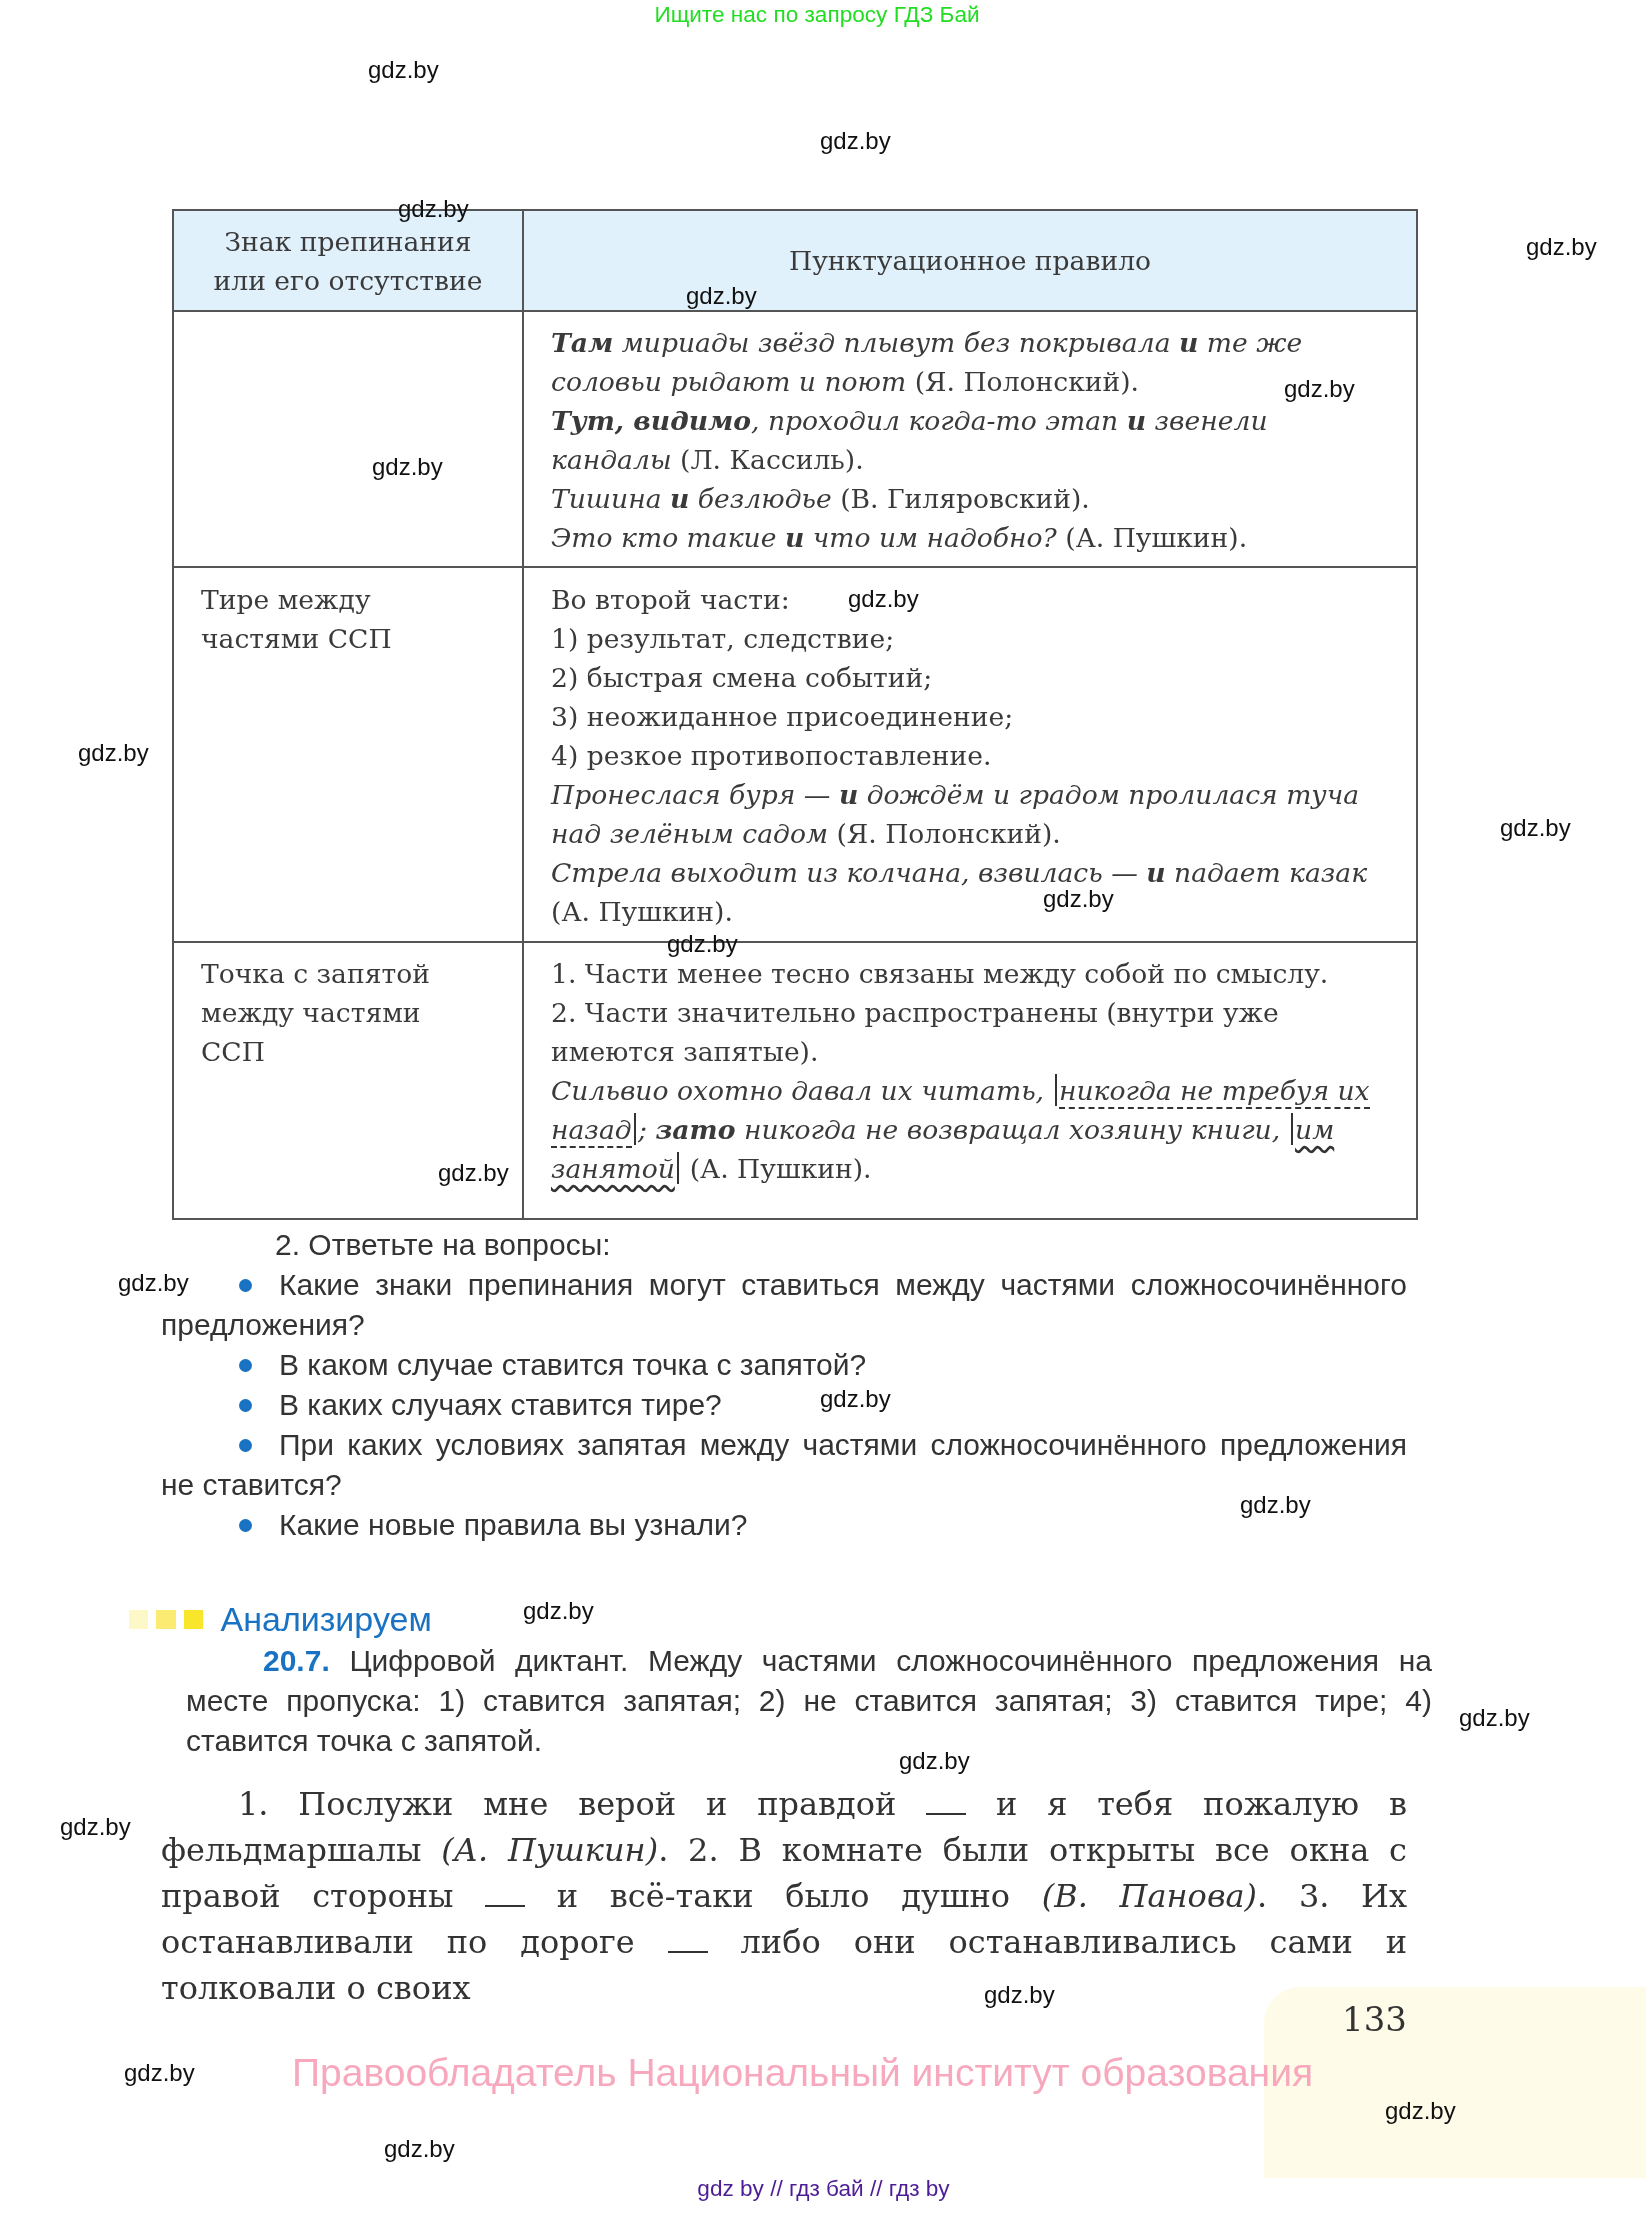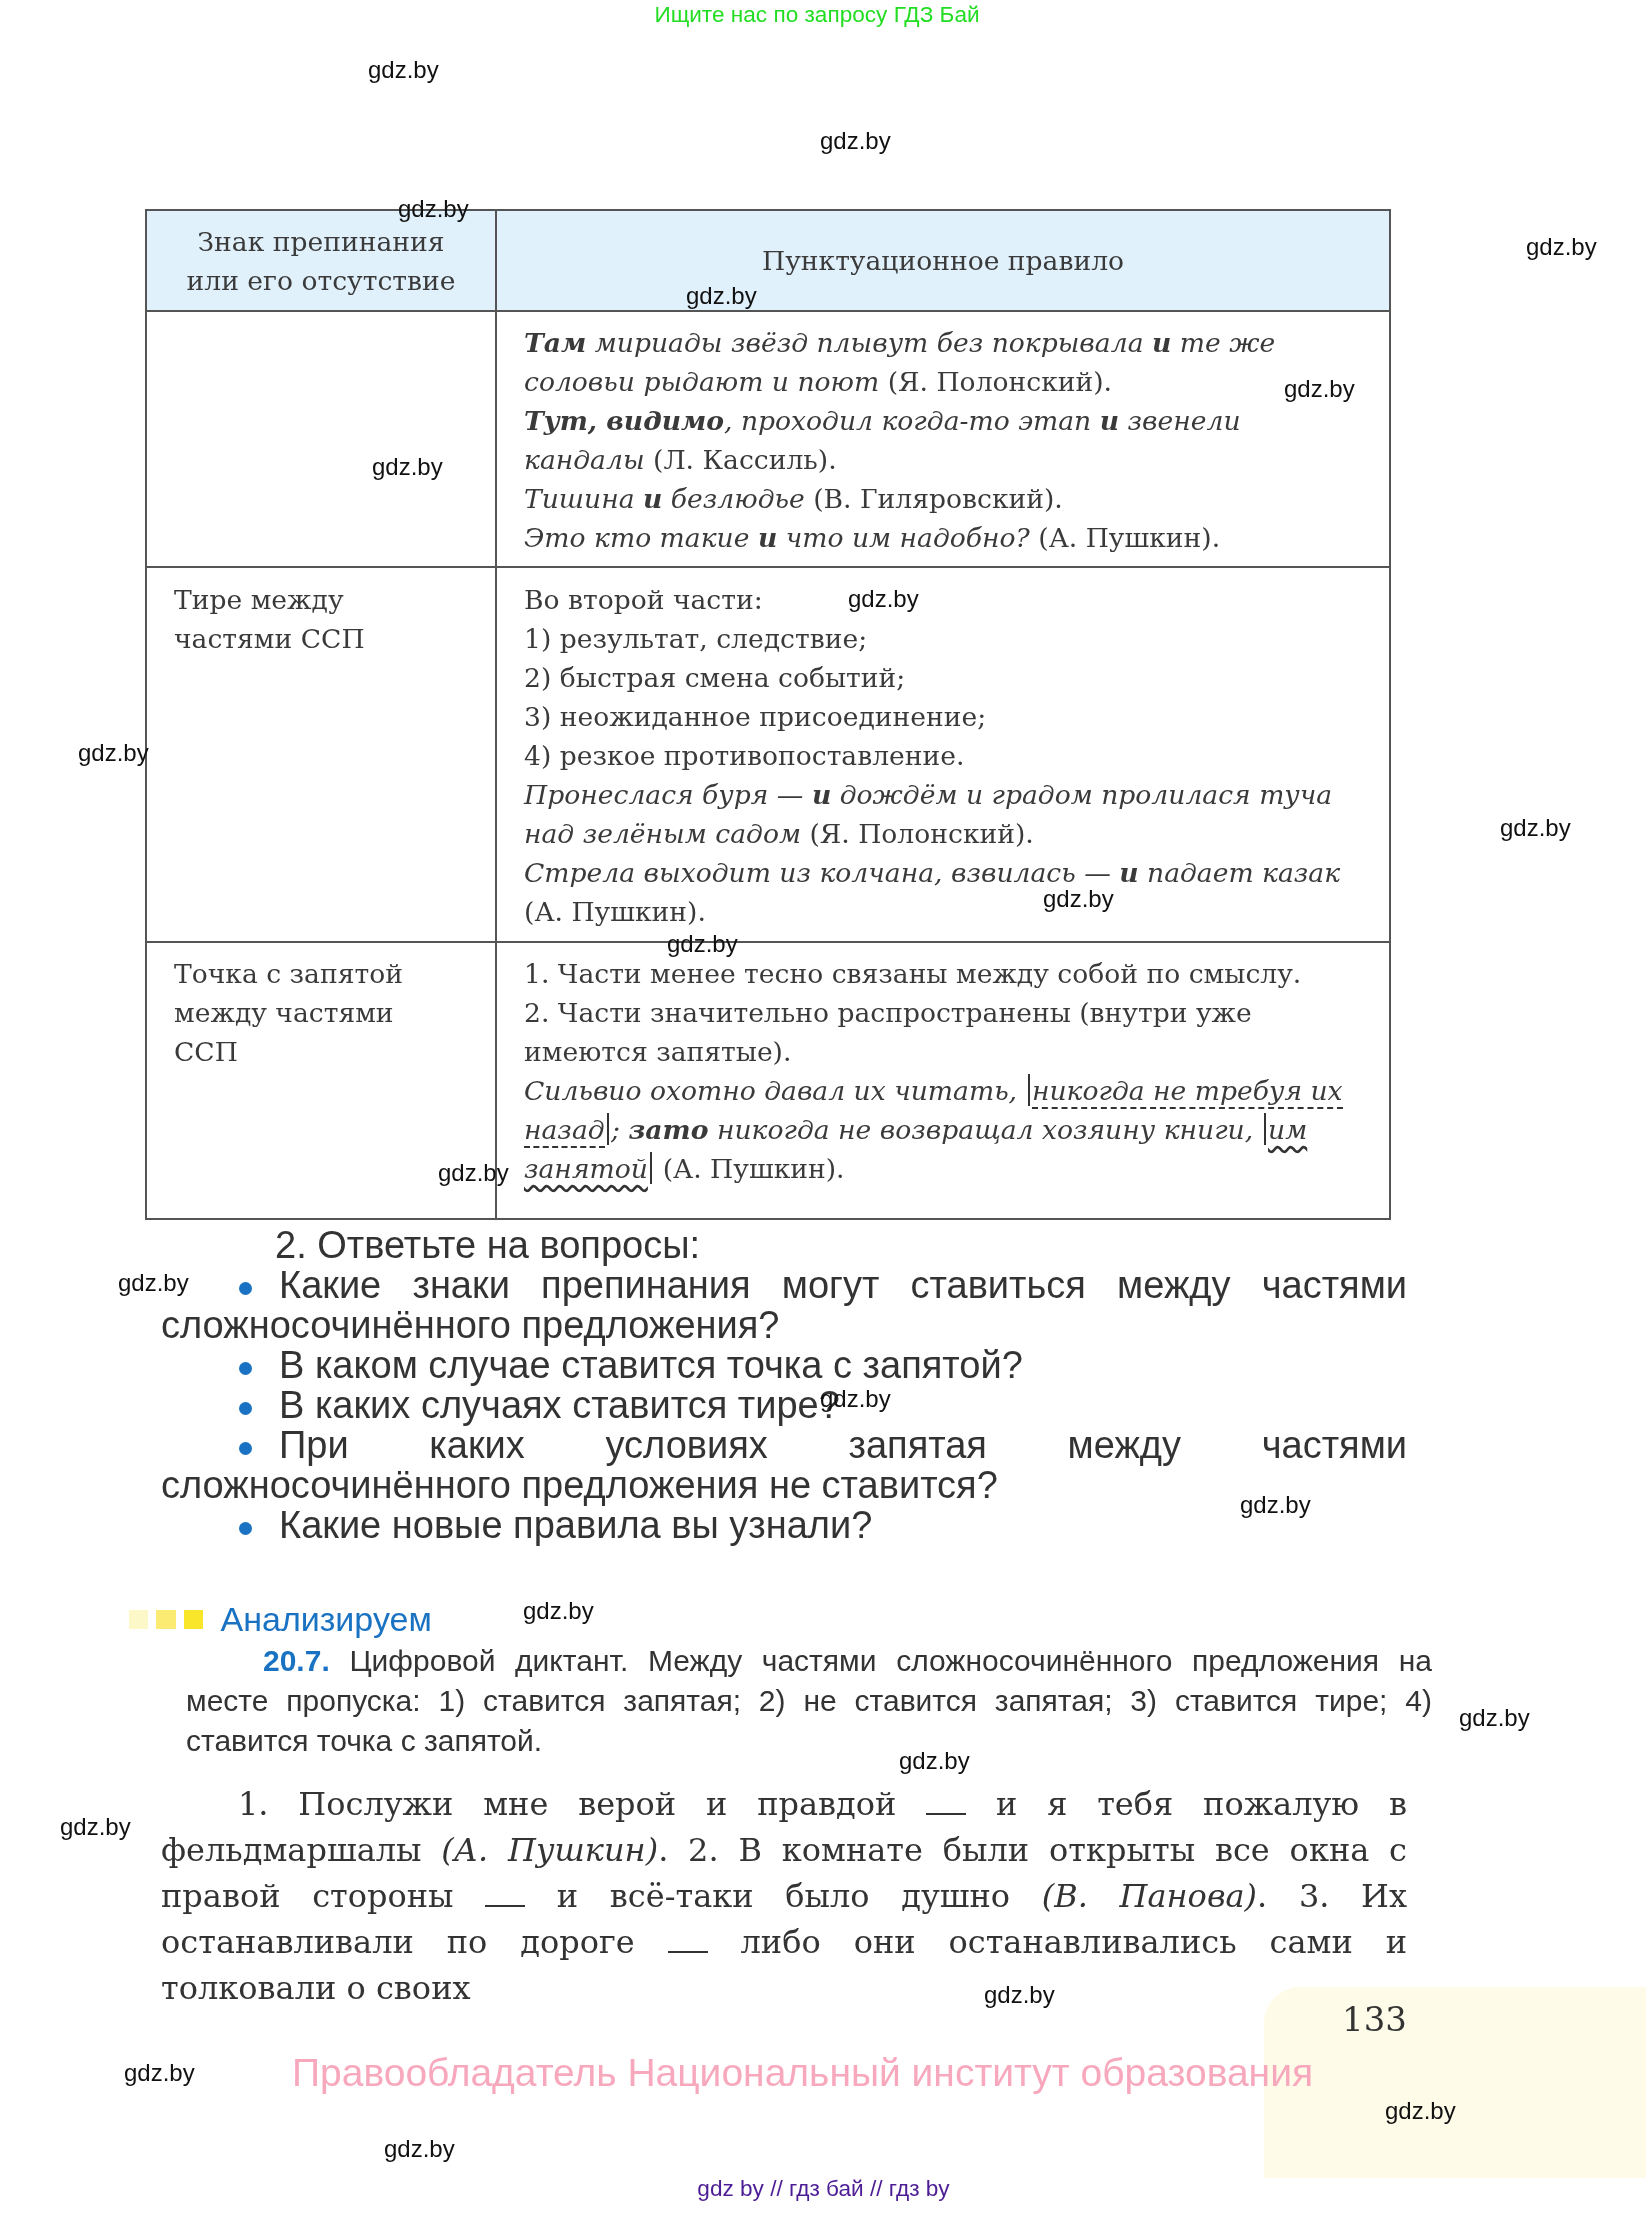--- a/index.html
+++ b/index.html
@@ -13,21 +13,21 @@
     left: 0; width: 1634px; top: 1.6px; text-align: center;
     font-family: "Liberation Sans", sans-serif; font-size: 22.6px; color: #22dd22;
   }
   .wm {
     position: absolute; font-family: "Liberation Sans", sans-serif;
     font-size: 24px; color: #111111; white-space: nowrap; z-index: 5;
     line-height: 1;
   }
   
   .rules-table {
-    position: absolute; left: 145px; top: 209px; width: 1246px;
+    position: absolute; left: 172px; top: 209px; width: 1246px;
     border-collapse: collapse; table-layout: fixed;
   }
   .rules-table td, .rules-table th {
     border: 2.4px solid #555555; vertical-align: top;
     font-family: "DejaVu Serif", serif; font-weight: normal;
     color: #3a3a3a; font-size: 26.6px; line-height: 39px;
   }
   .rules-table th { background: #e0f1fc; height: 97px; vertical-align: middle; text-align: center; }
   .col1 { width: 350px; }
   .rules-table td.c1 { padding: 11.3px 0 0 27px; }
@@ -41,21 +41,21 @@
   .grammar-dash {
     border-bottom: 2.4px dashed #333; padding-bottom: 1.6px;
   }
   .grammar-wave {
     text-decoration: underline wavy #333; text-underline-offset: 6.4px;
   }
   .bar { display: inline-block; width: 1.6px; height: 32px; background: #333; vertical-align: -6.4px; margin: 0 2.4px; }
   
   .q-block {
     position: absolute; left: 161px; top: 1225px; width: 1246px;
-    font-family: "Liberation Sans", sans-serif; font-size: 38px; line-height: 40px; color: #333;
+    font-family: "Liberation Sans", sans-serif; font-size: 30px; line-height: 40px; color: #333;
   }
   .q-title { padding-left: 114px; }
   .q-item { text-indent: 78px; position: relative; text-align: justify; }
   .bullet {
     display: inline-block; width: 13px; height: 13px; border-radius: 50%;
     background: #1a72c2; margin-right: 27px; vertical-align: 3.2px; text-indent: 0;
   }
   
   .sect-head {
     position: absolute; left: 129px; top: 1600px;

